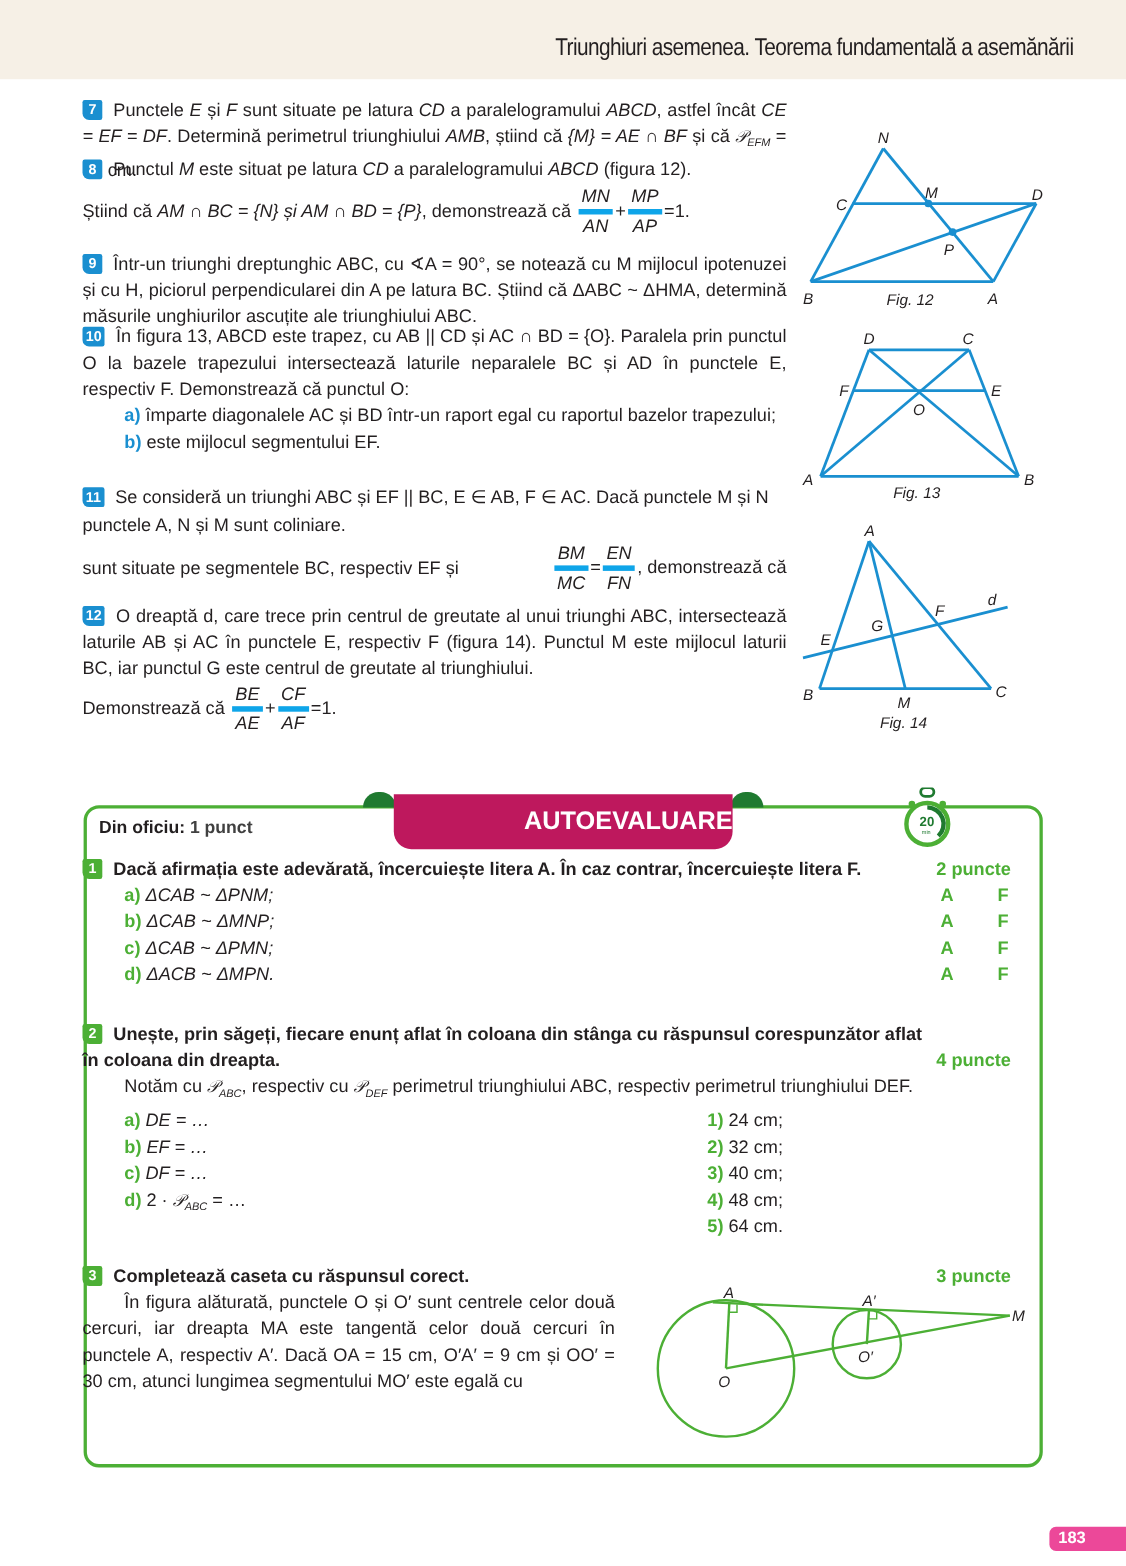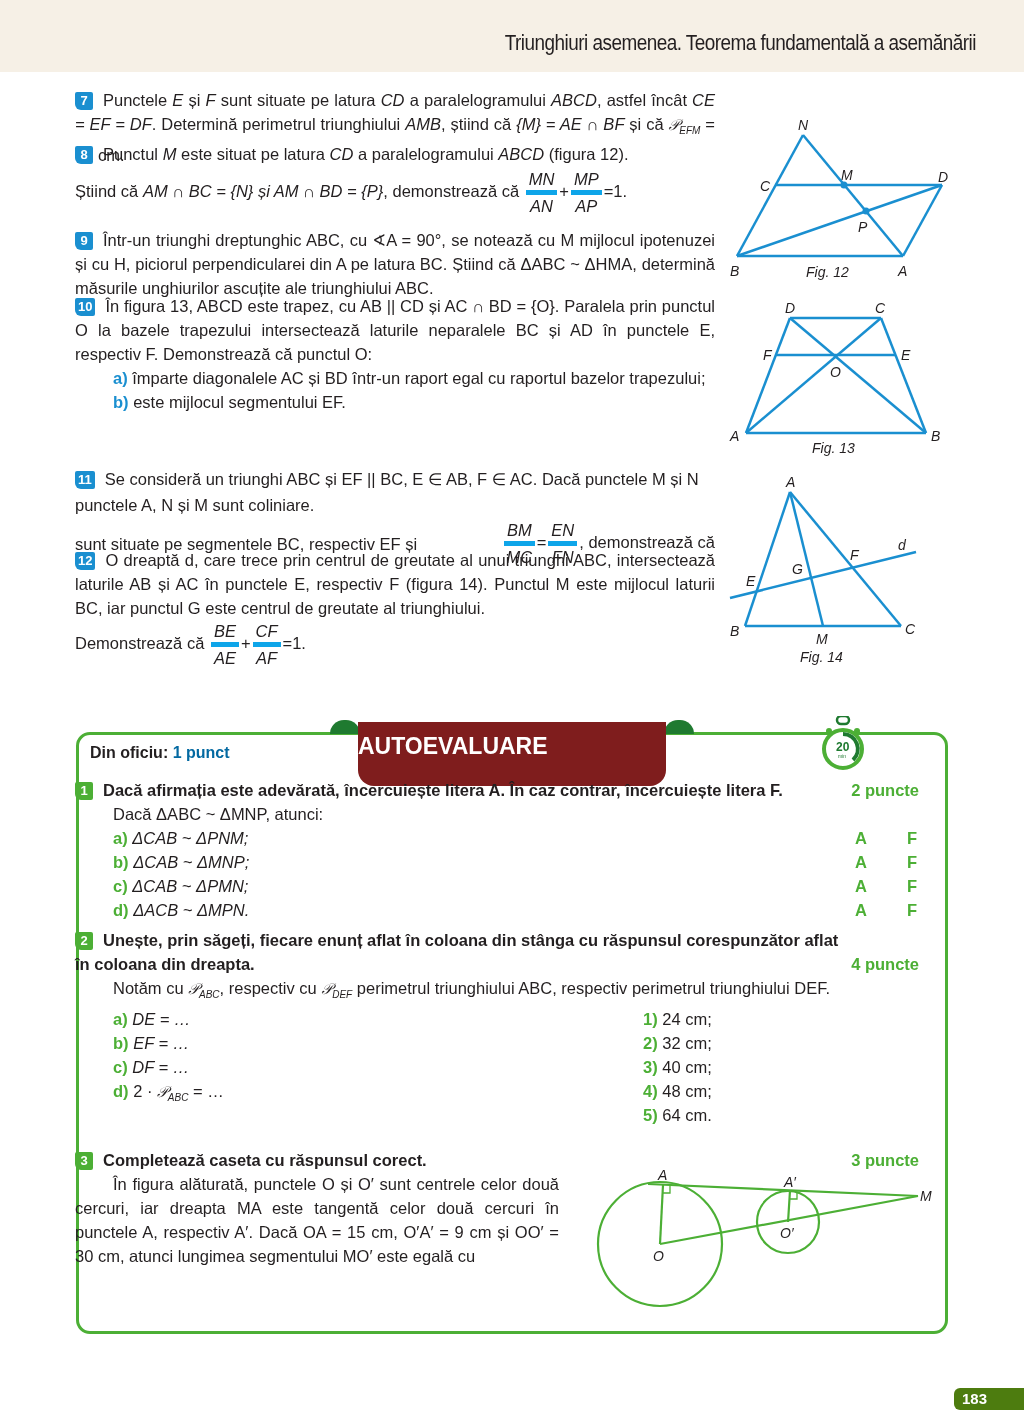--- a/index.html
+++ b/index.html
@@ -13,40 +13,40 @@
   .badge.blue { background: #1a8fd0; }
   .badge.green { background: #4caf35; }
   i, .it { font-style: italic; }
   .sub { font-size: 10px; vertical-align: -4px; font-style: italic; }
   .frac { display: inline-block; vertical-align: middle; text-align: center; font-style: italic; margin: 0 2px; }
   .frac .num { display: block; border-bottom: 5px solid #0ea5e9; padding: 0 3px; line-height: 22px; }
   .frac .den { display: block; line-height: 22px; }
   .indent { padding-left: 38px; }
   .blue-letter { color: #1a8fd0; font-weight: bold; }
   .green-letter { color: #4caf35; font-weight: bold; }
-  .green-text { color: #0369a1; font-weight: bold; }
+  .green-text { color: #404040; font-weight: bold; }
   .scriptP { font-family: "DejaVu Serif", serif; font-style: italic; font-size: 15px; }
 
   .fig { position: absolute; }
   .pt-label { font-style: italic; font-size: 14px; fill: #231f20; font-family: "Liberation Sans", sans-serif; }
   .fig-caption { font-style: italic; font-size: 14px; fill: #231f20; font-family: "Liberation Sans", sans-serif; }
 
   .auto-box { position: absolute; left: 76px; top: 732px; width: 872px; height: 602px; border: 3px solid #4caf35; border-radius: 14px; }
-  .auto-tab { position: absolute; left: 358px; top: 722px; width: 308px; height: 64px; background: #7f1d1d; border-radius: 0 0 16px 16px; color: #fff; font-weight: bold; font-size: 23px; text-align: left; line-height: 48px; }
+  .auto-tab { position: absolute; left: 358px; top: 722px; width: 308px; height: 50px; background: #be185d; border-radius: 0 0 16px 16px; color: #fff; font-weight: bold; font-size: 23px; text-align: right; line-height: 48px; }
   .tab-ear { position: absolute; top: 720px; width: 30px; height: 14px; background: #1f7a30; border-radius: 14px 14px 0 0; }
   .din-oficiu { position: absolute; left: 90px; top: 744px; font-weight: bold; font-size: 16px; }
   .timer { position: absolute; left: 818px; top: 716px; }
 
   .q { position: absolute; left: 75px; width: 844px; line-height: 24px; }
   .q-title { font-weight: bold; }
   .pts { position: absolute; right: 0; color: #4caf35; font-weight: bold; }
   .row { position: relative; height: 24px; }
   .af { position: absolute; color: #4caf35; font-weight: bold; }
   .answer-box { display: inline-block; width: 92px; height: 26px; border: 1.5px solid #4caf35; vertical-align: middle; margin-right: 6px; }
-  .page-num { position: absolute; left: 954px; top: 1388px; width: 70px; height: 22px; background: #4d7c0f; border-radius: 6px 0 0 6px; color: #fff; font-weight: bold; font-size: 15px; line-height: 22px; padding-left: 8px; }
+  .page-num { position: absolute; left: 954px; top: 1388px; width: 70px; height: 22px; background: #ec4899; border-radius: 6px 0 0 6px; color: #fff; font-weight: bold; font-size: 15px; line-height: 22px; padding-left: 8px; }
 </style>
 </head>
 <body>
 
 <div class="header-band">
   <div class="header-title">Triunghiuri asemenea. Teorema fundamentală a asemănării</div>
 </div>
 
 <div class="ex" style="top:88px;">
   <span class="badge blue">7</span><span>Punctele </span><i>E</i><span> și </span><i>F</i><span> sunt situate pe latura </span><i>CD</i><span> a paralelogramului </span><i>ABCD</i><span>, astfel încât </span><i>CE = EF = DF</i><span>. Determină perimetrul triunghiului </span><i>AMB</i><span>, știind că </span><i>{M} = AE ∩ BF</i><span> și că </span><span class="scriptP">𝒫</span><span class="sub">EFM</span><span> = 18 cm.</span>
@@ -60,21 +60,21 @@
 <div class="ex" style="top:228px;">
   <span class="badge blue">9</span><span>Într-un triunghi dreptunghic ABC, cu ∢A = 90°, se notează cu M mijlocul ipotenuzei și cu H, piciorul perpendicularei din A pe latura BC. Știind că ΔABC ~ ΔHMA, determină măsurile unghiurilor ascuțite ale triunghiului ABC.</span>
 </div>
 
 <div class="ex" style="top:294px;">
   <span class="badge blue">10</span><span>În figura 13, ABCD este trapez, cu AB || CD și AC ∩ BD = {O}. Paralela prin punctul O la bazele trapezului intersectează laturile neparalele BC și AD în punctele E, respectiv F. Demonstrează că punctul O:</span>
   <div style="text-indent:38px;"><span class="blue-letter">a)</span><span> împarte diagonalele AC și BD într-un raport egal cu raportul bazelor trapezului;</span></div>
   <div class="indent"><span class="blue-letter">b)</span><span> este mijlocul segmentului EF.</span></div>
 </div>
 
-<div class="ex" style="top:440px;margin-top:27px;">
+<div class="ex" style="top:440px;">
   <div><span class="badge blue">11</span><span>Se consideră un triunghi ABC și EF || BC, E ∈ AB, F ∈ AC. Dacă punctele M și N</span></div>
   <div style="margin-top:2px;"><span>punctele A, N și M sunt coliniare.</span></div>
   <div style="display:flex; align-items:center; justify-content:space-between; margin-top:2px;">
       <span>sunt situate pe segmentele BC, respectiv EF și</span>
       <span><span class="frac"><span class="num">BM</span><span class="den">MC</span></span><span>=</span><span class="frac"><span class="num">EN</span><span class="den">FN</span></span><span>,  demonstrează că</span></span>
     </div>
 </div>
 
 <div class="ex" style="top:548px;">
   <span class="badge blue">12</span><span>O dreaptă d, care trece prin centrul de greutate al unui triunghi ABC, intersectează laturile AB și AC în punctele E, respectiv F (figura 14). Punctul M este mijlocul laturii BC, iar punctul G este centrul de greutate al triunghiului.</span>
@@ -152,21 +152,20 @@
   <circle cx="11" cy="15" r="3" fill="#4caf35"></circle>
   <circle cx="39" cy="15" r="3" fill="#4caf35"></circle>
   <circle cx="25" cy="33" r="19" fill="#ffffff" stroke="#4caf35" stroke-width="4"></circle>
   <path d="M25 18 A15 15 0 0 1 35 44" fill="none" stroke="#1f7a30" stroke-width="4"></path>
   <text x="18" y="35" font-size="12" font-weight="bold" fill="#1f7a30" font-family="Liberation Sans, sans-serif">20</text>
   <text x="20" y="42" font-size="5" fill="#1f7a30" font-family="Liberation Sans, sans-serif">min</text>
 </svg>
 
 <div class="q" style="top:778px;">
   <div style="position:relative;"><span class="badge green">1</span><span class="q-title">Dacă afirmația este adevărată, încercuiește litera A. În caz contrar, încercuiește litera F.</span><span class="pts">2 puncte</span></div>
-  <div style="padding-left:38px;"><span>Dacă ΔABC ~ ΔMNP, atunci:</span></div>
   <div class="row" style="padding-left:38px;"><span class="green-letter">a)</span><i> ΔCAB ~ ΔPNM;</i><span class="af" style="right:52px;">A</span><span class="af" style="right:2px;">F</span></div>
   <div class="row" style="padding-left:38px;"><span class="green-letter">b)</span><i> ΔCAB ~ ΔMNP;</i><span class="af" style="right:52px;">A</span><span class="af" style="right:2px;">F</span></div>
   <div class="row" style="padding-left:38px;"><span class="green-letter">c)</span><i> ΔCAB ~ ΔPMN;</i><span class="af" style="right:52px;">A</span><span class="af" style="right:2px;">F</span></div>
   <div class="row" style="padding-left:38px;"><span class="green-letter">d)</span><i> ΔACB ~ ΔMPN.</i><span class="af" style="right:52px;">A</span><span class="af" style="right:2px;">F</span></div>
 </div>
 
 <div class="q" style="top:928px;">
   <div><span class="badge green">2</span><span class="q-title">Unește, prin săgeți, fiecare enunț aflat în coloana din stânga cu răspunsul corespunzător aflat</span></div>
   <div style="position:relative;"><span class="q-title">în coloana din dreapta.</span><span class="pts">4 puncte</span></div>
   <div style="padding-left:38px;"><span>Notăm cu </span><span class="scriptP">𝒫</span><span class="sub">ABC</span><span>, respectiv cu </span><span class="scriptP">𝒫</span><span class="sub">DEF</span><span> perimetrul triunghiului ABC, respectiv perimetrul triunghiului DEF.</span></div>

